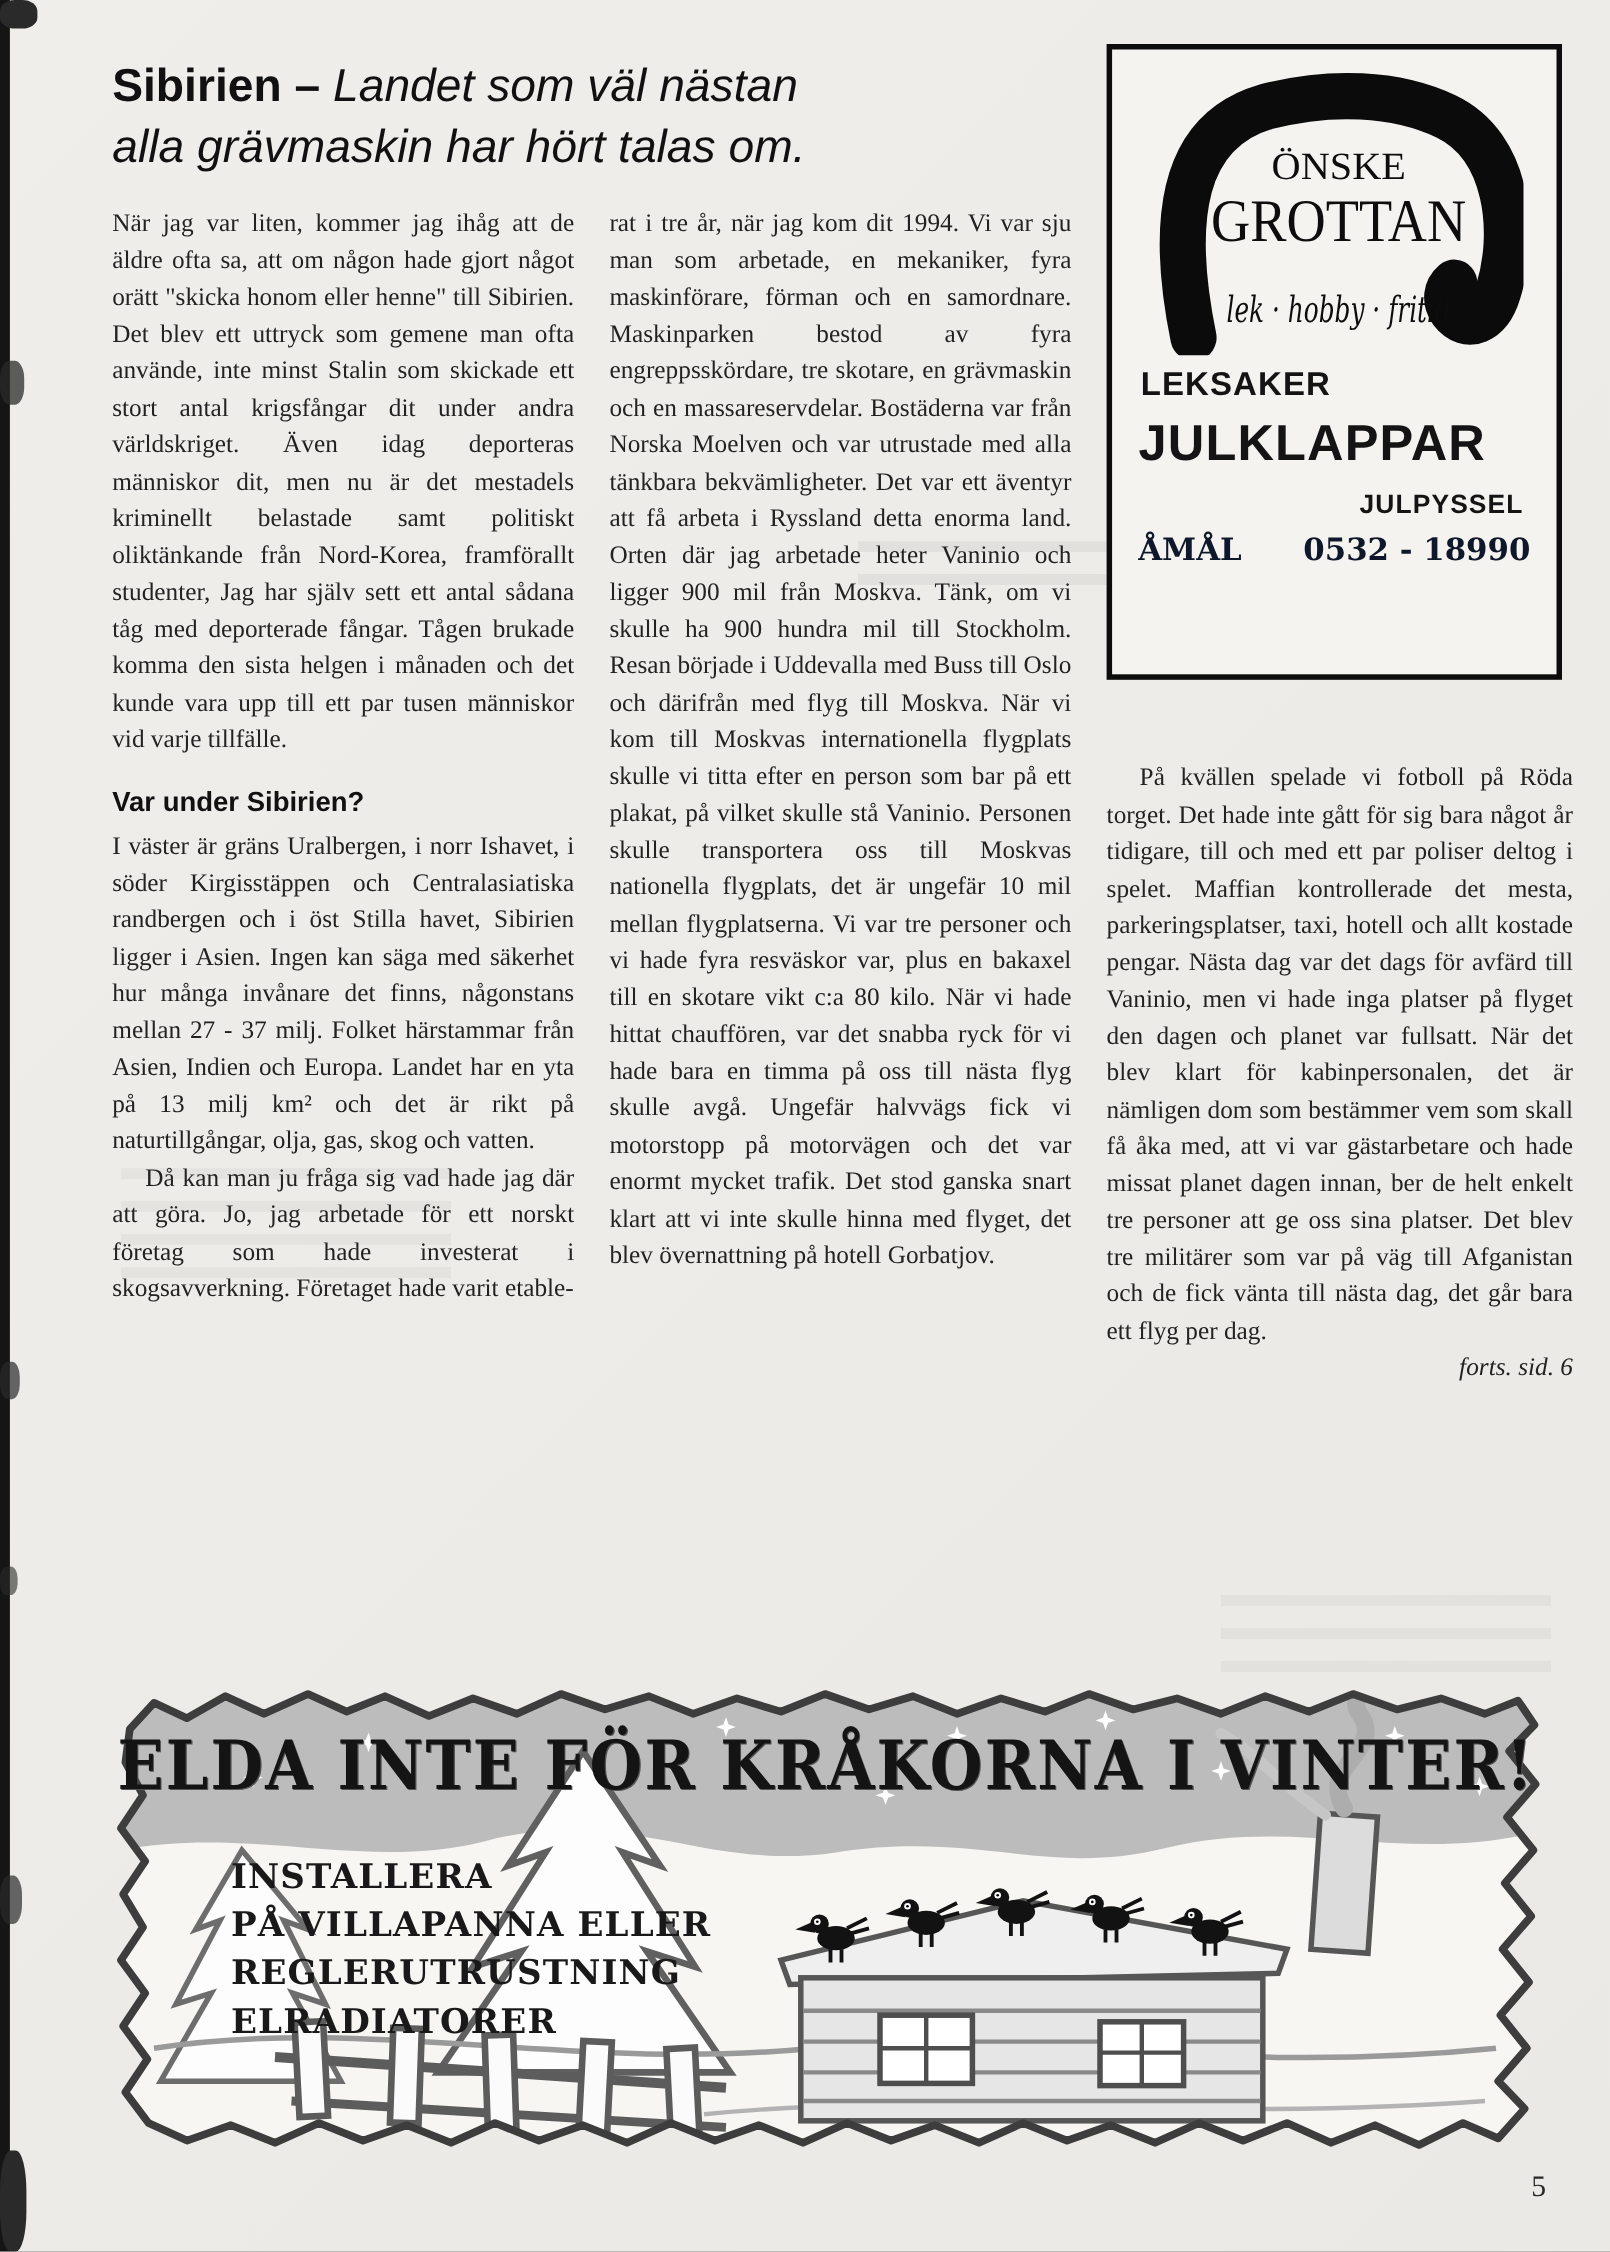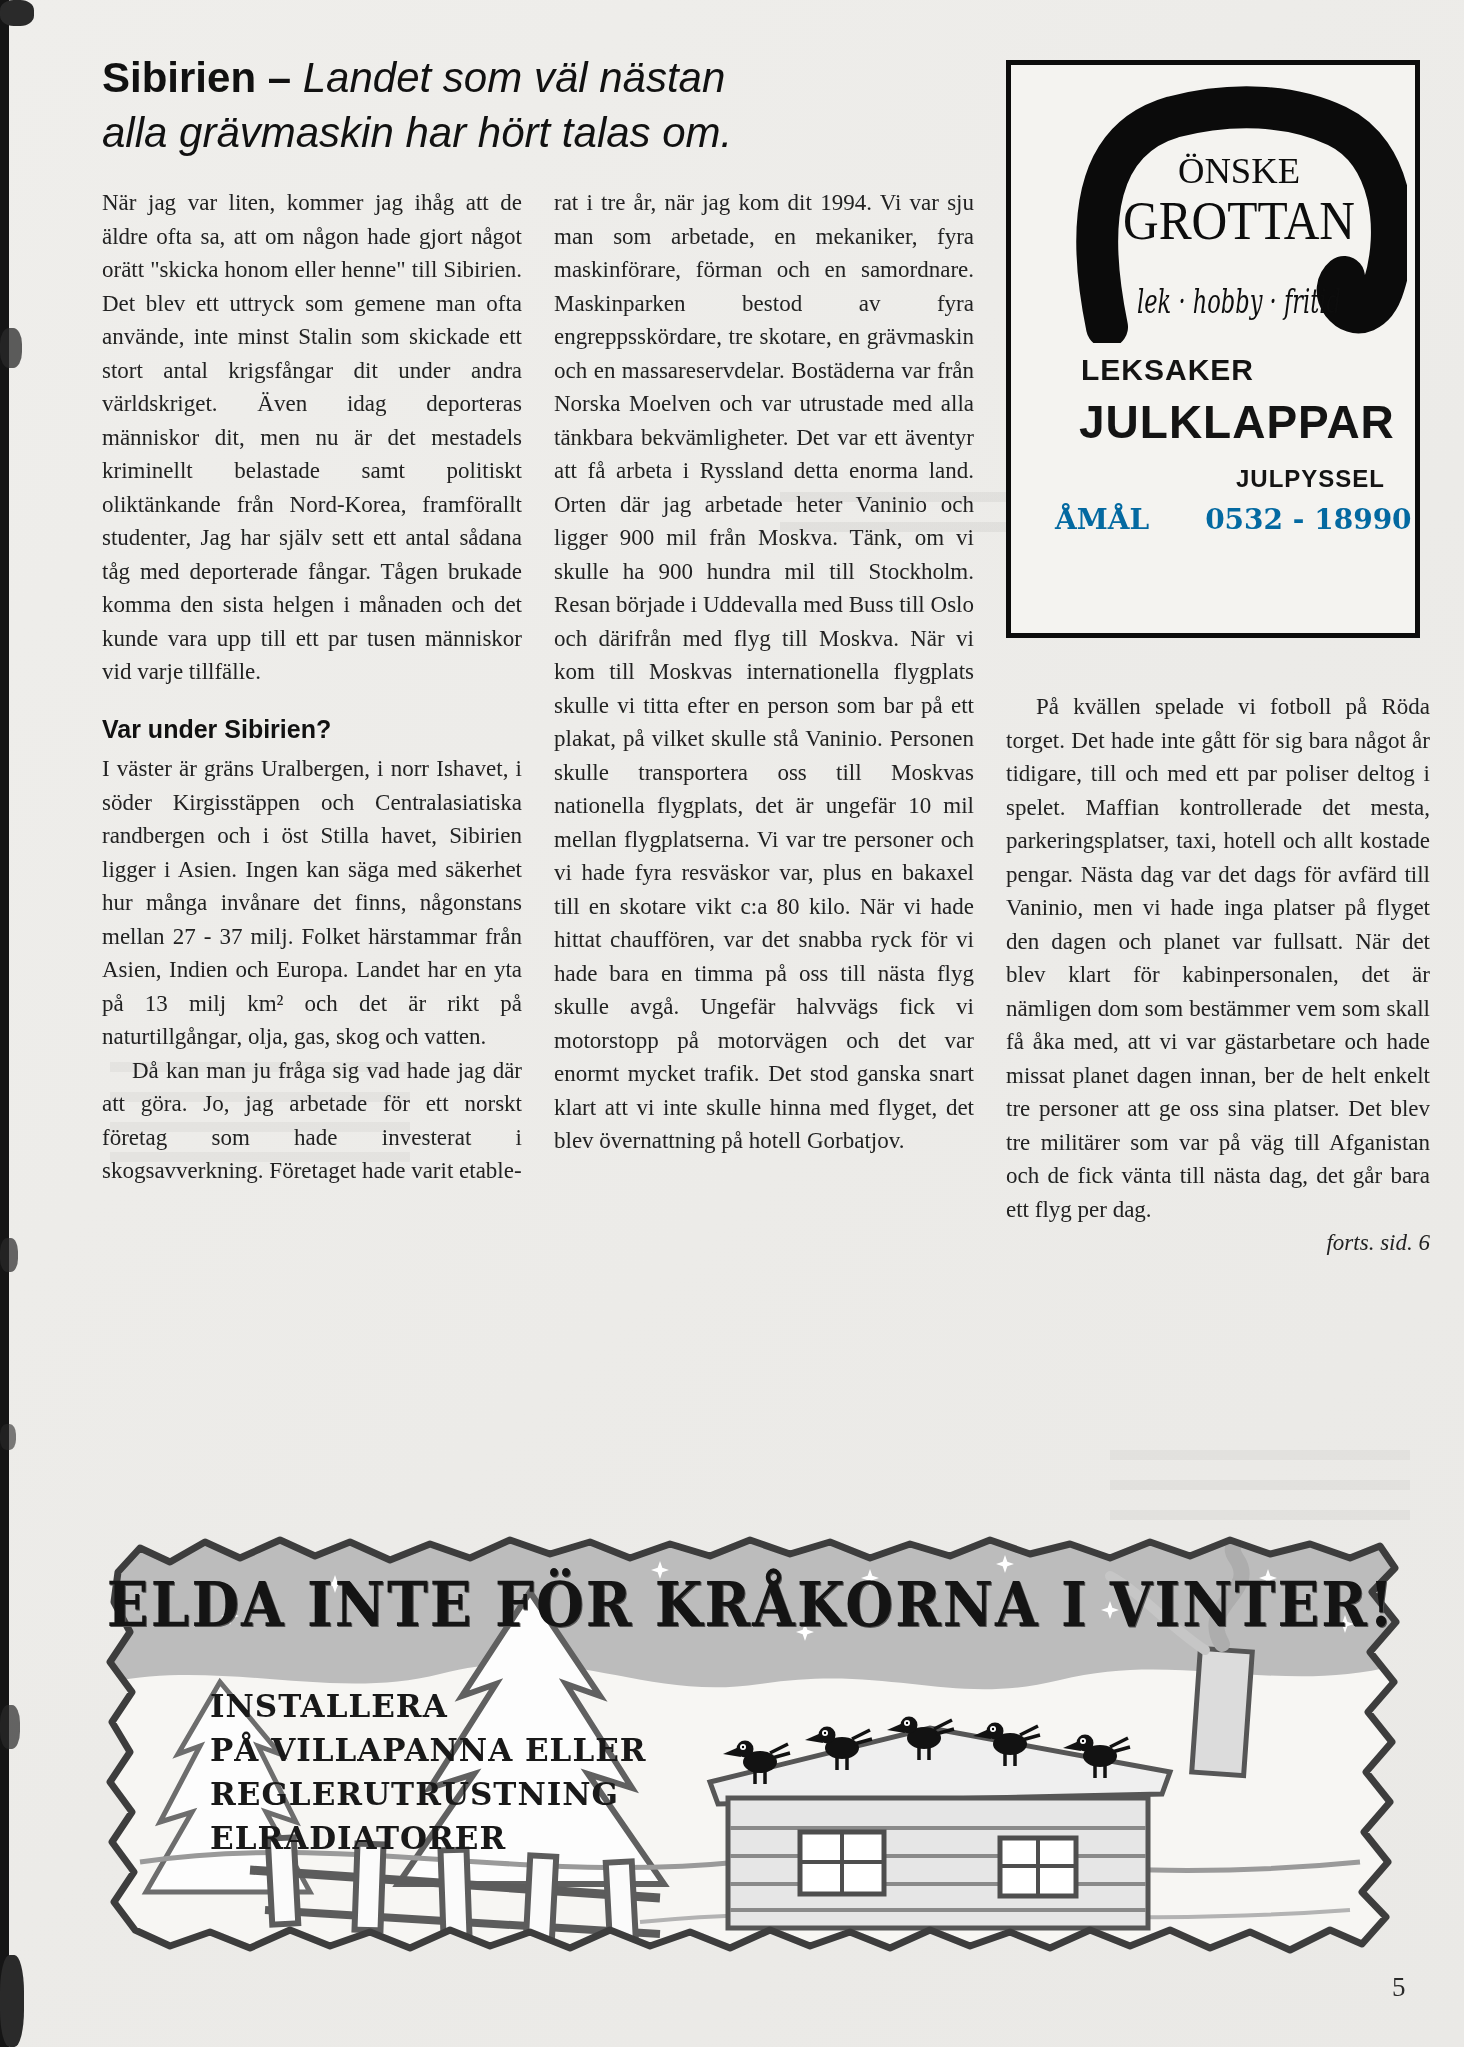--- a/index.html
+++ b/index.html
@@ -46,30 +46,30 @@
   .col p{margin:0;}
   .col p.indent{text-indent:30px;}
   .subhead{
     font-family:"Liberation Sans",sans-serif;font-weight:700;
     font-size:25px;color:#111;margin:24px 0 6px 0;text-align:left;
   }
   .forts{font-style:italic;text-align:right;margin-top:2px;}
 
   
   .ad-grottan{
-    position:absolute;left:1006px;top:60px;width:414px;height:578px;
-    background:#f4f3f0;border:5px solid #0c0c0c;box-sizing:border-box;padding-left:44px;
+    position:absolute;left:1006px;top:40px;width:414px;height:578px;
+    background:#f4f3f0;border:5px solid #0c0c0c;box-sizing:border-box;
   }
   .grotto-logo{display:block;margin:16px auto 0 auto;}
   .ad-line{font-family:"Liberation Sans",sans-serif;font-weight:700;color:#141414;}
   .leksaker{font-size:30px;letter-spacing:1px;margin:10px 0 0 26px;}
   .julklappar{font-size:46px;letter-spacing:1px;margin:8px 11px 0 24px;}
   .julpyssel{font-size:24px;letter-spacing:1px;text-align:right;margin:16px 30px 0 0;}
   .addr{font-family:"DejaVu Serif",serif;font-weight:700;font-size:28px;color:#161616;text-align:center;margin-top:40px;}
-  .cityrow{font-family:"DejaVu Serif",serif;font-weight:700;font-size:28px;color:#0369a1;display:flex;gap:56px;margin-top:10px;}
+  .cityrow{font-family:"DejaVu Serif",serif;font-weight:700;font-size:28px;color:#0f172a;display:flex;justify-content:center;gap:56px;margin-top:10px;}
 
   
   .ad-bottom{position:absolute;left:100px;top:1532px;width:1302px;height:458px;}
   .ad-bottom svg{position:absolute;left:0;top:0;}
   .elda-headline{
     position:absolute;left:0;top:40px;width:100%;text-align:center;
     font-family:"DejaVu Serif",serif;font-weight:700;font-size:55px;
     letter-spacing:2px;color:#141414;transform:scaleY(1.12);
     text-shadow:1px 1px 0 #555;
   }

